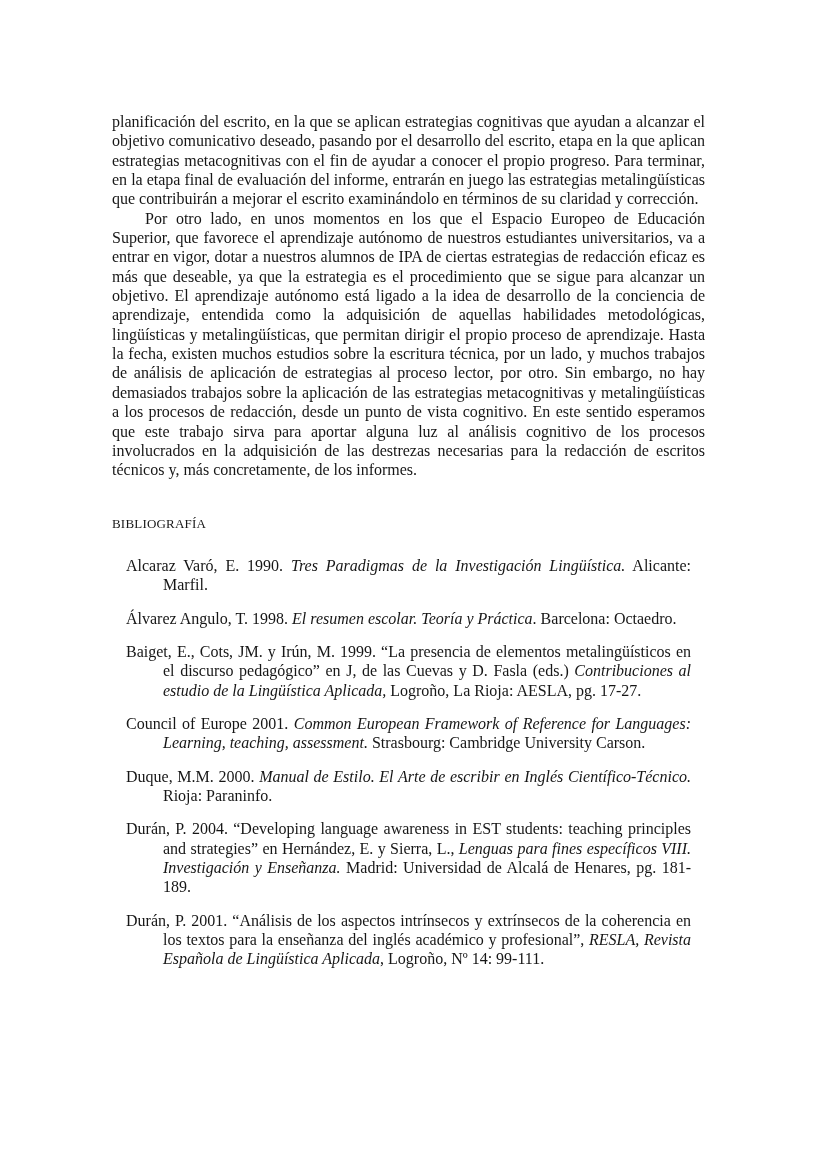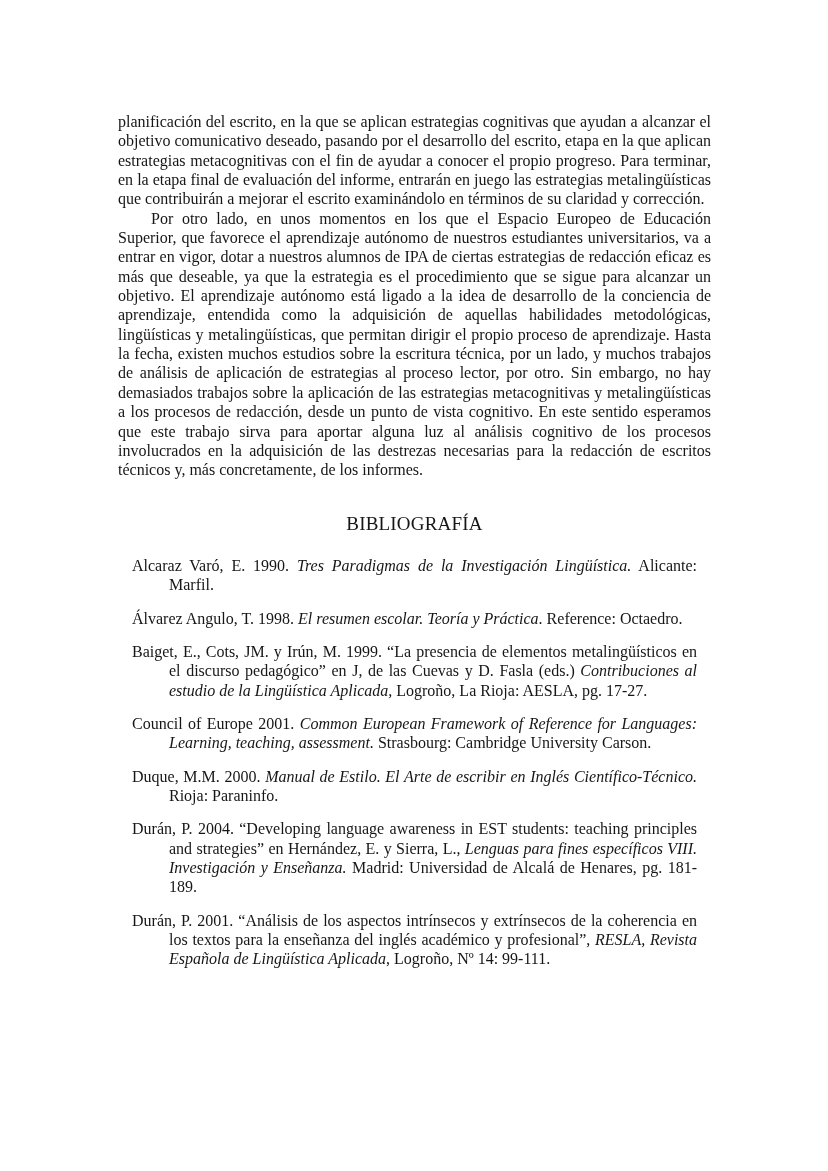--- a/index.html
+++ b/index.html
@@ -12,56 +12,56 @@
   }
   .page {
     position: relative;
     width: 828px;
     height: 1171px;
     background: #ffffff;
     overflow: hidden;
   }
   .content {
     position: absolute;
-    left: 118px;
+    left: 112px;
     top: 112px;
     width: 593px;
     font-size: 16px;
     line-height: 19.35px;
     text-align: justify;
   }
   .body-par { margin: 0; }
   .body-par.indented { text-indent: 33px; }
   .bib-heading {
-    font-size: 19px;
+    font-size: 13px;
     font-weight: normal;
     letter-spacing: 0.2px;
     margin-top: 34px;
     margin-bottom: 23px;
-    text-align: center;
+    text-align: left;
   }
   .bib-list { margin: 0; }
   .bib-entry {
     margin: 14px;
     padding-left: 37px;
     text-indent: -37px;
   }
   .italic { font-style: italic; }
 </style>
 </head>
 <body>
 
 <div class="page">
   <div class="content">
     <p class="body-par">planificación del escrito, en la que se aplican estrategias cognitivas que ayudan a alcanzar el objetivo comunicativo deseado, pasando por el desarrollo del escrito, etapa en la que aplican estrategias metacognitivas con el fin de ayudar a conocer el propio progreso. Para terminar, en la etapa final de evaluación del informe, entrarán en juego las estrategias metalingüísticas que contribuirán a mejorar el escrito examinándolo en términos de su claridad y corrección.</p>
     <p class="body-par indented">Por otro lado, en unos momentos en los que el Espacio Europeo de Educación Superior, que favorece el aprendizaje autónomo de nuestros estudiantes universitarios, va a entrar en vigor, dotar a nuestros alumnos de IPA de ciertas estrategias de redacción eficaz es más que deseable, ya que la estrategia es el procedimiento que se sigue para alcanzar un objetivo. El aprendizaje autónomo está ligado a la idea de desarrollo de la conciencia de aprendizaje, entendida como la adquisición de aquellas habilidades metodológicas, lingüísticas y metalingüísticas, que permitan dirigir el propio proceso de aprendizaje. Hasta la fecha, existen muchos estudios sobre la escritura técnica, por un lado, y muchos trabajos de análisis de aplicación de estrategias al proceso lector, por otro. Sin embargo, no hay demasiados trabajos sobre la aplicación de las estrategias metacognitivas y metalingüísticas a los procesos de redacción, desde un punto de vista cognitivo. En este sentido esperamos que este trabajo sirva para aportar alguna luz al análisis cognitivo de los procesos involucrados en la adquisición de las destrezas necesarias para la redacción de escritos técnicos y, más concretamente, de los informes.</p>
     <h2 class="bib-heading">BIBLIOGRAFÍA</h2>
     <div class="bib-list" id="bib-list">
         <p class="bib-entry"><span>Alcaraz Varó, E. 1990. </span><span class="italic">Tres Paradigmas de la Investigación Lingüística.</span><span> Alicante: Marfil.</span></p>
-        <p class="bib-entry"><span>Álvarez Angulo, T. 1998. </span><span class="italic">El resumen escolar. Teoría y Práctica</span><span>. Reference: Octaedro.</span></p>
+        <p class="bib-entry"><span>Álvarez Angulo, T. 1998. </span><span class="italic">El resumen escolar. Teoría y Práctica</span><span>. Barcelona: Octaedro.</span></p>
         <p class="bib-entry"><span>Baiget, E., Cots, JM. y Irún, M. 1999. “La presencia de elementos metalingüísticos en el discurso pedagógico” en J, de las Cuevas y D. Fasla (eds.) </span><span class="italic">Contribuciones al estudio de la Lingüística Aplicada,</span><span> Logroño, La Rioja: AESLA, pg. 17-27.</span></p>
         <p class="bib-entry"><span>Council of Europe 2001. </span><span class="italic">Common European Framework of Reference for Languages: Learning, teaching, assessment.</span><span> Strasbourg: Cambridge University Carson.</span></p>
         <p class="bib-entry"><span>Duque, M.M. 2000. </span><span class="italic">Manual de Estilo. El Arte de escribir en Inglés Científico-Técnico.</span><span> Rioja: Paraninfo.</span></p>
         <p class="bib-entry"><span>Durán, P. 2004. “Developing language awareness in EST students: teaching principles and strategies” en Hernández, E. y Sierra, L., </span><span class="italic">Lenguas para fines específicos VIII. Investigación y Enseñanza.</span><span> Madrid: Universidad de Alcalá de Henares, pg. 181-189.</span></p>
         <p class="bib-entry"><span>Durán, P. 2001. “Análisis de los aspectos intrínsecos y extrínsecos de la coherencia en los textos para la enseñanza del inglés académico y profesional”, </span><span class="italic">RESLA, Revista Española de Lingüística Aplicada</span><span>, Logroño, Nº 14: 99-111.</span></p>
       </div>
   </div>
 </div>
 
 </body></html>

